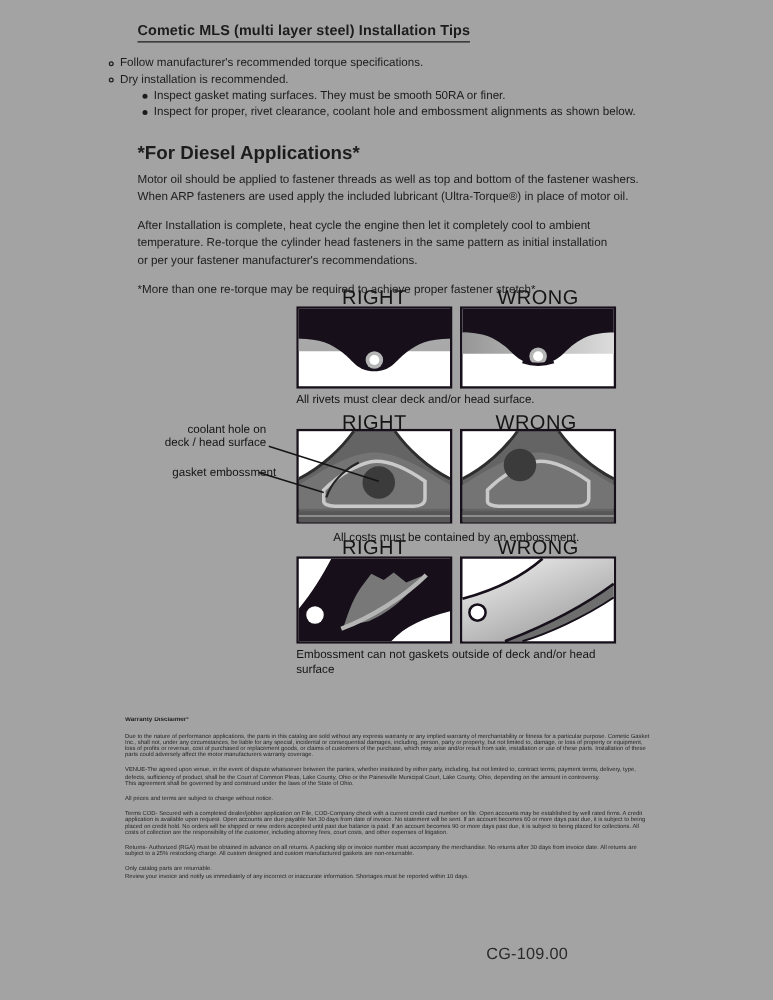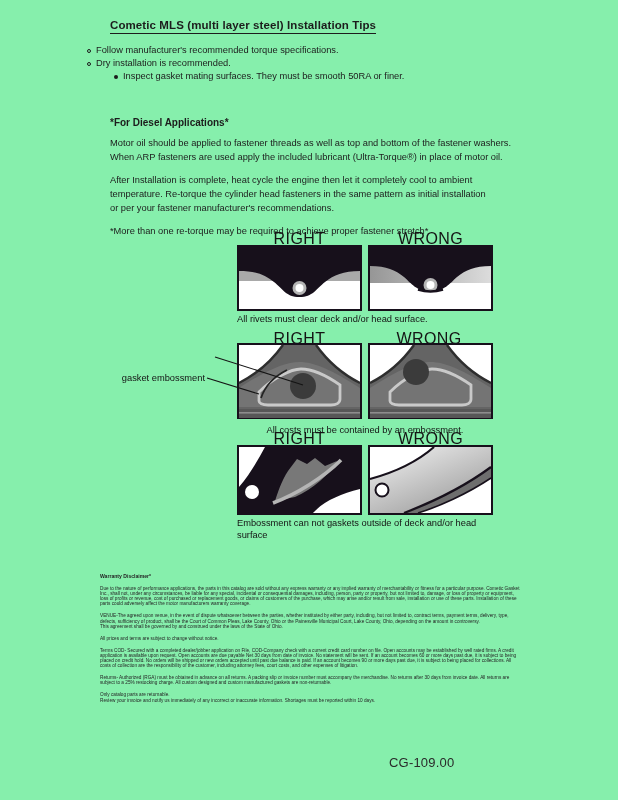--- a/index.html
+++ b/index.html
@@ -1,50 +1,50 @@
 <!DOCTYPE html>
 <html><head>
 <meta charset="utf-8">
 <style>
   * { margin:0; padding:0; box-sizing:border-box; }
   html,body { background:#ffffff; }
   .page {
-    width:618px; height:800px; position:relative; background:#86efac;
+    width:618px; height:800px; position:relative; background:#a3a3a3;
     font-family:"Liberation Sans", sans-serif; color:#1c1c1c; overflow:hidden;
   }
   .title {
     position:absolute; left:110px; top:19px;
     font-size:11.5px; font-weight:700; letter-spacing:.1px;
     border-bottom:1.6px solid #1c1c1c; padding-bottom:2px;
   }
   .bullets { position:absolute; left:87px; top:44px; font-size:9.3px; line-height:13px; white-space:nowrap; }
   .b-row { display:flex; align-items:center; gap:5px; }
   .b-row.sub { margin-left:27px; }
   .marker-circle { width:4px; height:4px; border:1px solid #1c1c1c; border-radius:50%; flex:none; }
   .marker-dot { width:4px; height:4px; background:#1c1c1c; border-radius:50%; flex:none; }
 
   .diesel { position:absolute; left:110px; top:116px; font-size:9.3px; line-height:14px; white-space:nowrap; }
-  .diesel .dh { font-size:10px; font-weight:700; margin-bottom:6px; }
+  .diesel .dh { font-size:15px; font-weight:700; margin-bottom:6px; }
   .diesel .para { margin-bottom:9px; }
 
   .dg { position:absolute; }
   .rw-row { display:flex; gap:6px; height:14px; margin-bottom:1px; }
   .rw { width:125px; text-align:center; font-size:16px; letter-spacing:.4px; color:#141414; }
   .panels { display:flex; gap:6px; }
   .caption { font-size:9.3px; font-weight:400; margin-top:3px; color:#141414; line-height:11.5px; }
 
   #d1 { left:237px; top:230px; }
   #d3 { left:237px; top:430px; }
   #d3 .caption { width:250px; white-space:normal; }
 
   #d2 { left:100px; top:330px; width:395px; height:108px; }
   #d2 .abs { position:absolute; }
   .d2-label { font-size:9.3px; line-height:11px; text-align:right; white-space:nowrap; color:#141414; }
   #d2-coolant { left:0; top:8px; width:113px; }
-  #d2-gasket  { left:0; top:43px; width:105px; }
+  #d2-gasket  { left:16px; top:43px; width:105px; }
   #d2 .rw { position:absolute; top:0; }
   #d2 .panel { position:absolute; top:13px; }
   #d2-caption { left:137px; top:92px; width:256px; text-align:center; }
   .d2-overlay { position:absolute; left:0; top:0; pointer-events:none; }
 
   .warranty { position:absolute; left:100px; top:574px; width:422px; height:178px; overflow:hidden;
               font-size:4.7px; line-height:5.1px; color:#242424; }
   .warranty .wh { font-size:5.1px; font-weight:700; margin-bottom:7px; }
   .wp  { margin-bottom:7px; }
   .wp-tight { margin-bottom:0; }
@@ -63,20 +63,24 @@
       <span class="marker-circle"></span>
       <span>Follow manufacturer's recommended torque specifications.</span>
     </div>
     <div class="b-row">
       <span class="marker-circle"></span>
       <span>Dry installation is recommended.</span>
     </div>
     <div class="b-row sub">
       <span class="marker-dot"></span>
       <span>Inspect gasket mating surfaces.  They must be smooth 50RA or finer.</span>
+    </div>
+    <div class="b-row sub">
+      <span class="marker-dot"></span>
+      <span>Inspect for proper, rivet clearance, coolant hole and embossment alignments as shown below.</span>
     </div>
   </div>
 
   <div class="diesel">
     <div class="dh">*For Diesel Applications*</div>
     <div class="para">
       <div>Motor oil should be applied to fastener threads as well as top and bottom of the fastener washers.</div>
       <div>When ARP fasteners are used apply the included lubricant (Ultra-Torque®) in place of motor oil.</div>
     </div>
     <div class="para">
@@ -115,20 +119,24 @@
         <path d="M50,44.5 Q62.5,48.5 75,44.5" stroke="#17101b" stroke-width="2.4" fill="none"></path>
       </svg>
     </div>
     <div class="caption">All rivets must clear deck and/or head surface.</div>
   </div>
 
   <div class="dg" id="d2">
     <div class="rw abs" style="left:137px;width:125px;">RIGHT</div>
     <div class="rw abs" style="left:268px;width:122px;">WRONG</div>
 
+    <div class="d2-label abs" id="d2-coolant">
+      <div>coolant hole on</div>
+      <div>deck / head surface</div>
+    </div>
     <div class="d2-label abs" id="d2-gasket">gasket embossment</div>
 
     <svg class="panel" style="left:137px;" width="125" height="76" viewBox="0 0 125 76">
       <rect x="1" y="1" width="123" height="74" fill="#646464" stroke="#17101b" stroke-width="2"></rect>
       <path d="M2,2 H46 C36,16 20,31 2,40 Z" fill="#ffffff"></path>
       <path d="M123,2 H79 C89,16 105,31 123,40 Z" fill="#ffffff"></path>
       <path d="M46,2 C36,16 20,31 2,40" stroke="#2e2e2e" stroke-width="2.4" fill="none"></path>
       <path d="M79,2 C89,16 105,31 123,40" stroke="#2e2e2e" stroke-width="2.4" fill="none"></path>
       <path d="M2,45 C30,27 48,19 62.5,19 C77,19 95,27 123,45 L123,64 H2 Z" fill="#747474"></path>
       <rect x="2" y="66" width="121" height="9" fill="#575757"></rect>

